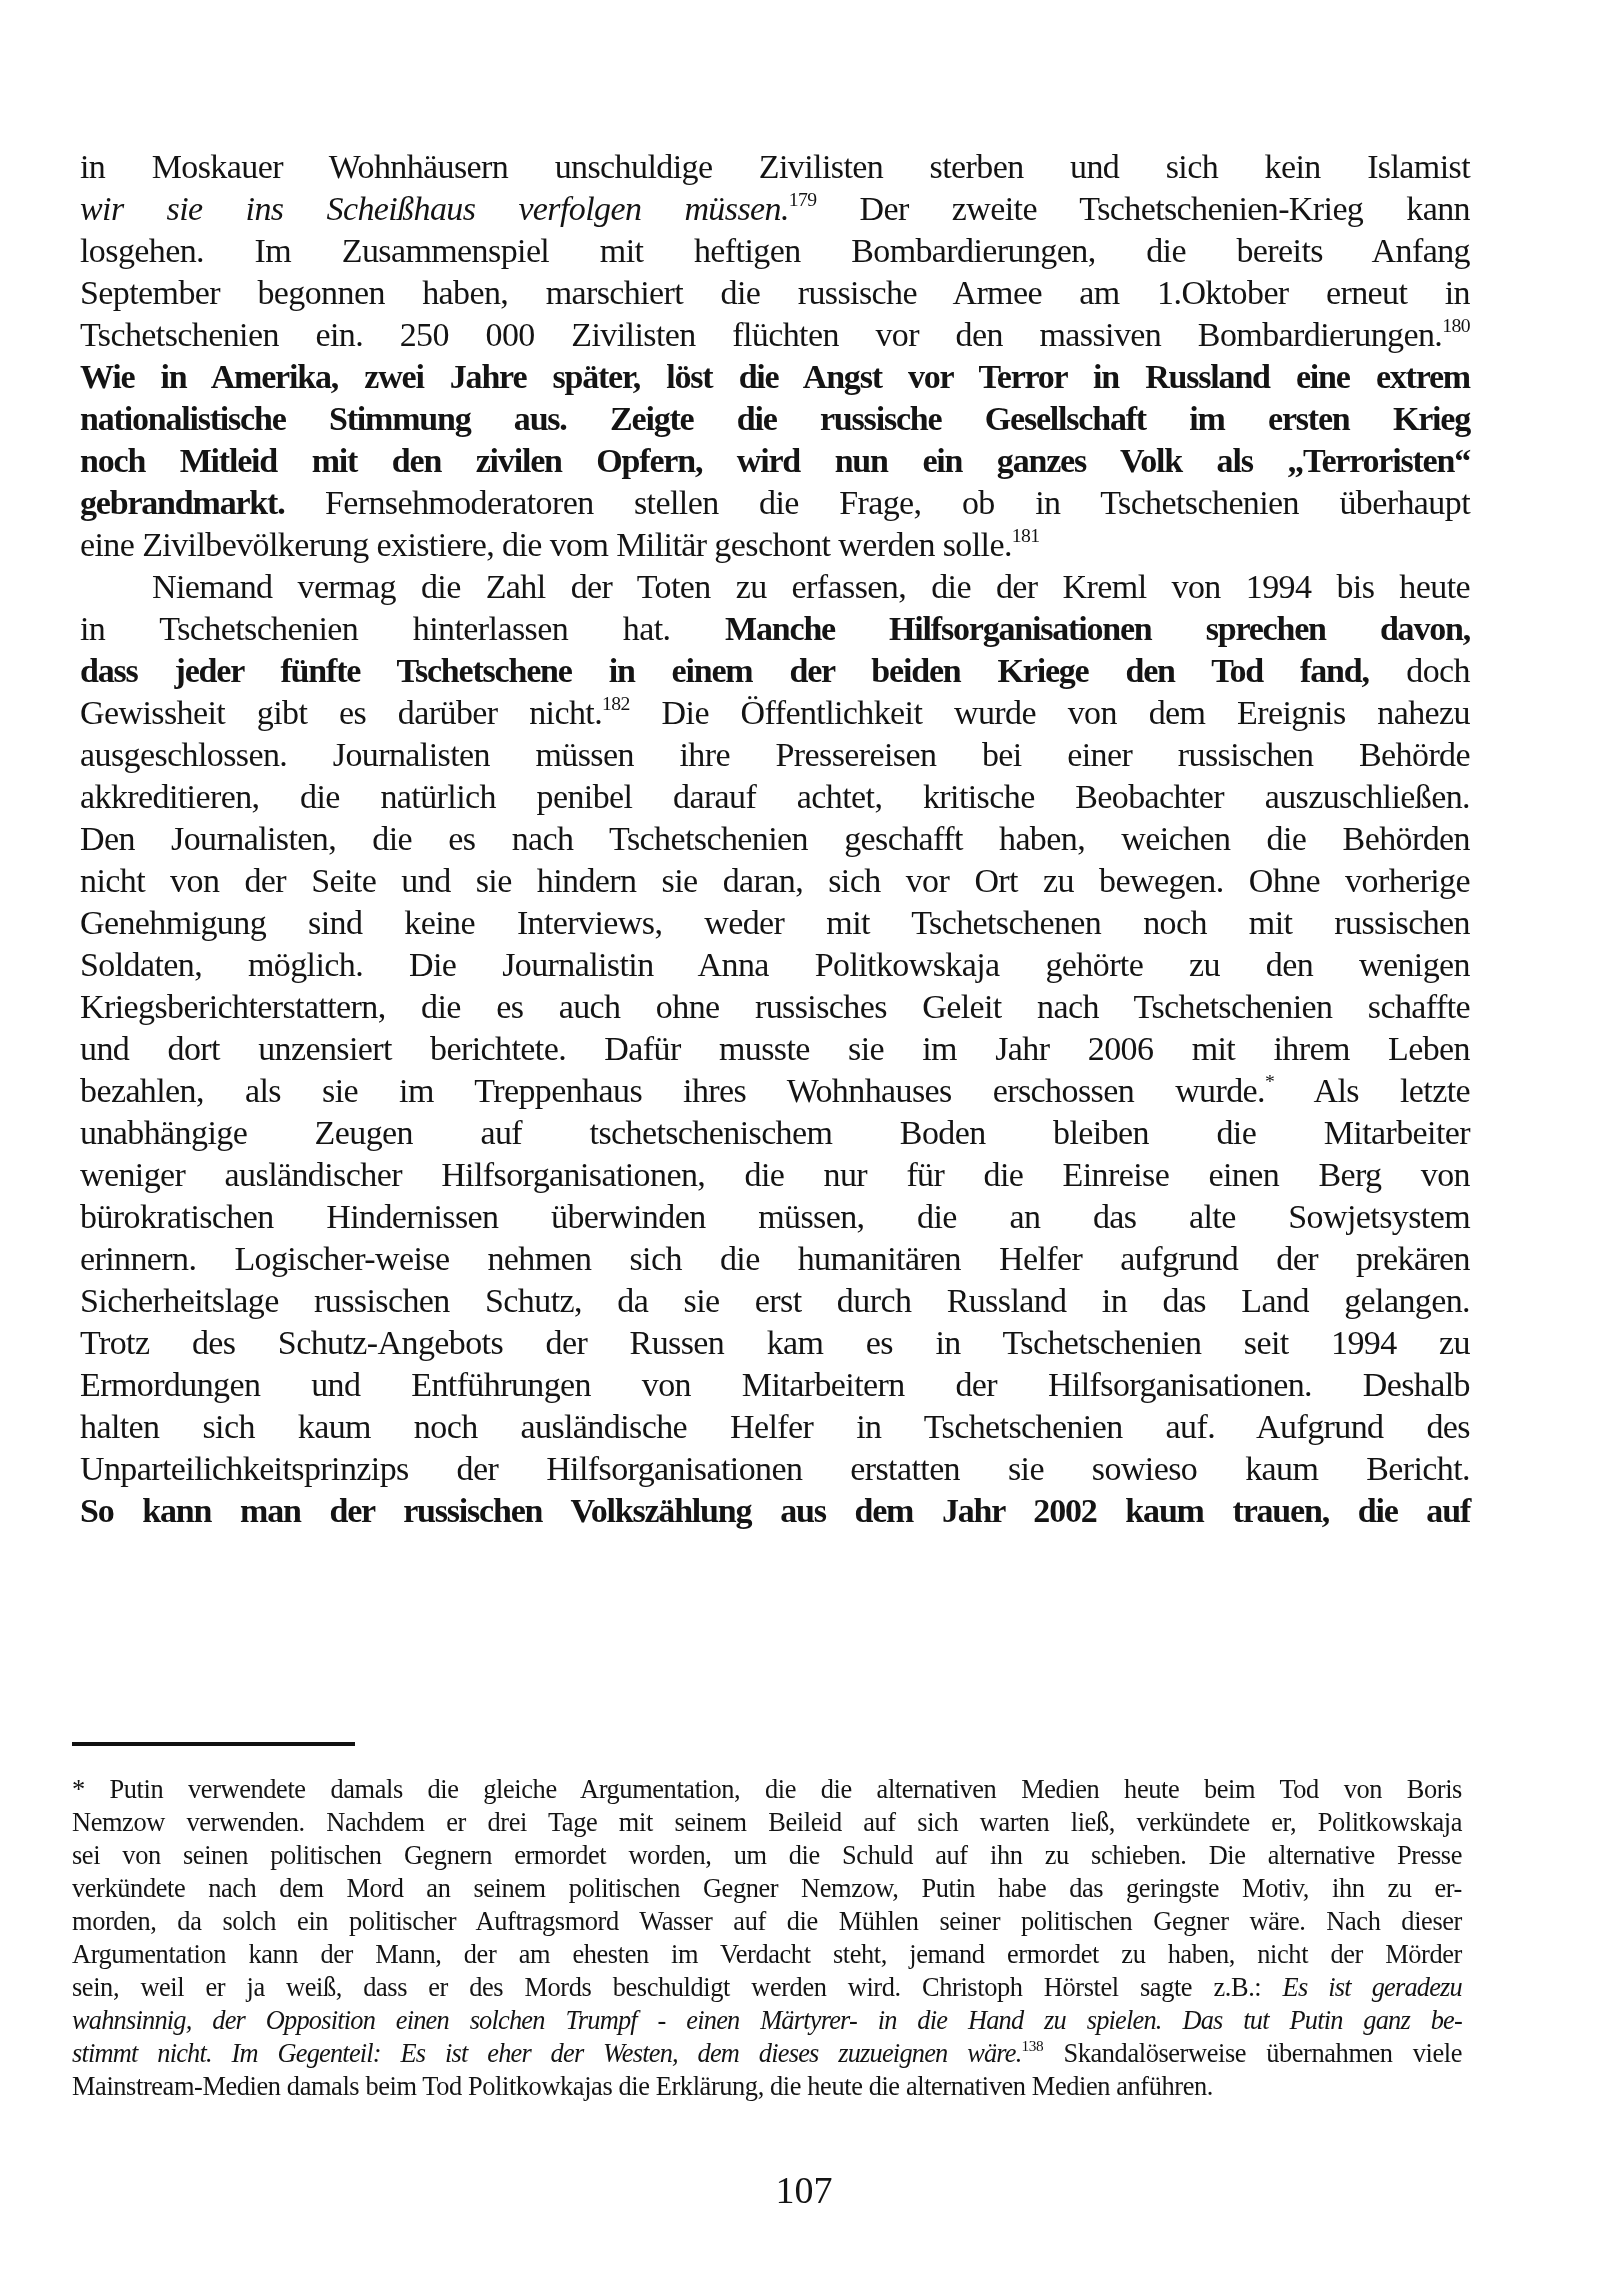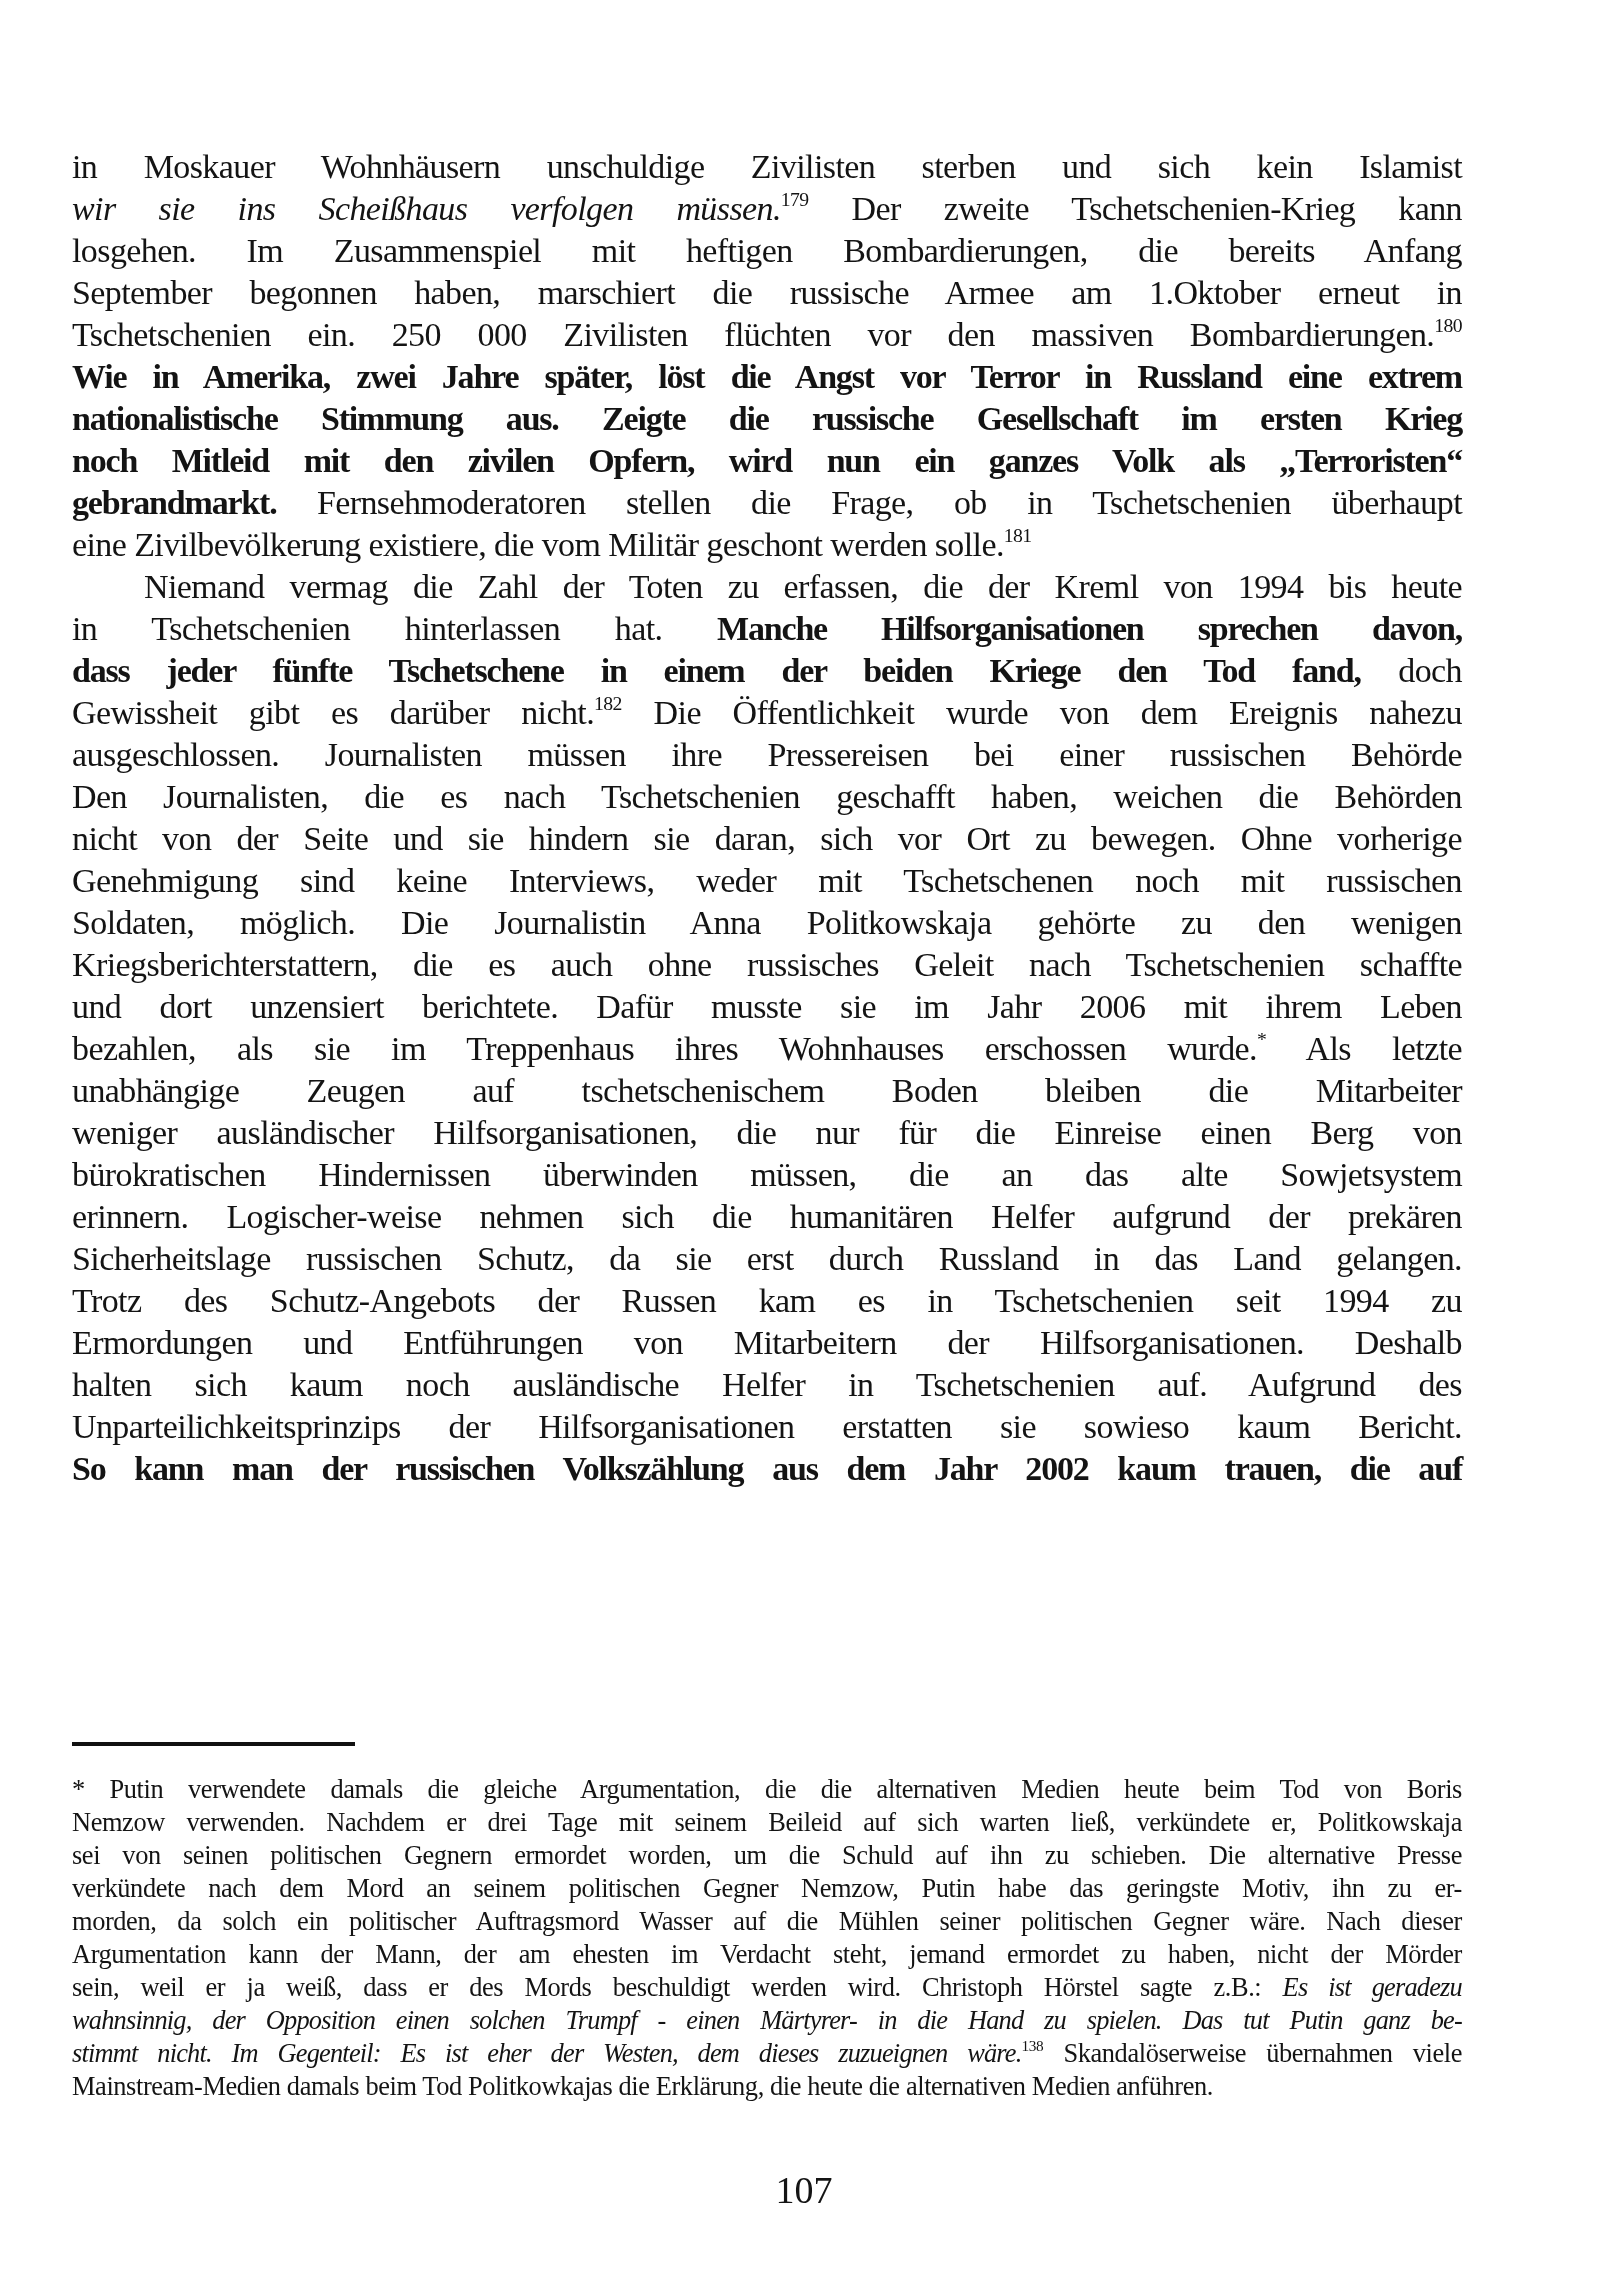--- a/index.html
+++ b/index.html
@@ -1,18 +1,18 @@
 <!DOCTYPE html>
 <html><head>
 <meta charset="utf-8">
 <style>
   html, body { margin: 0; padding: 0; background: #ffffff; }
   body { width: 1616px; height: 2289px; position: relative; overflow: hidden;
          font-family: "Liberation Serif", "DejaVu Serif", serif; color: #141414; }
-  .page { position: absolute; left: 72px; top: 146px; width: 1390px; }
+  .page { position: absolute; left: 80px; top: 146px; width: 1390px; }
   .line { display: block; font-size: 34px; line-height: 42px; height: 42px;
           text-align: justify; text-align-last: justify; white-space: nowrap;
           letter-spacing: -0.6px; word-spacing: 0; }
   .line.last { text-align-last: left; }
   .line.indent { padding-left: 72px; }
   .line .seg { white-space: pre; }
   .b { font-weight: bold; letter-spacing: -1.2px; margin-top: 8px; }
   .i { font-style: italic; }
   sup { font-size: 58%; vertical-align: 0; position: relative; top: -0.7em; line-height: 0; }
   .rule { position: absolute; left: 72px; top: 1742px; width: 283px; height: 3.8px; background: #111; }
@@ -34,20 +34,21 @@
     <div class="line"><span class="seg b">Wie in Amerika, zwei Jahre später, löst die Angst vor Terror in Russland eine extrem</span></div>
     <div class="line"><span class="seg b">nationalistische Stimmung aus. Zeigte die russische Gesellschaft im ersten Krieg</span></div>
     <div class="line"><span class="seg b">noch Mitleid mit den zivilen Opfern, wird nun ein ganzes Volk als „Terroristen“</span></div>
     <div class="line"><span class="seg b">gebrandmarkt.</span><span class="seg"> Fernsehmoderatoren stellen die Frage, ob in Tschetschenien überhaupt</span></div>
     <div class="line last"><span class="seg">eine Zivilbevölkerung existiere, die vom Militär geschont werden solle.</span><sup>181</sup></div>
     <div class="line indent"><span class="seg">Niemand vermag die Zahl der Toten zu erfassen, die der Kreml von 1994 bis heute</span></div>
     <div class="line"><span class="seg">in Tschetschenien hinterlassen hat. </span><span class="seg b">Manche Hilfsorganisationen sprechen davon,</span></div>
     <div class="line"><span class="seg b">dass jeder fünfte Tschetschene in einem der beiden Kriege den Tod fand,</span><span class="seg"> doch</span></div>
     <div class="line"><span class="seg">Gewissheit gibt es darüber nicht.</span><sup>182</sup><span class="seg"> Die Öffentlichkeit wurde von dem Ereignis nahezu</span></div>
     <div class="line"><span class="seg">ausgeschlossen. Journalisten müssen ihre Pressereisen bei einer russischen Behörde</span></div>
+    <div class="line"><span class="seg">akkreditieren, die natürlich penibel darauf achtet, kritische Beobachter auszuschließen.</span></div>
     <div class="line"><span class="seg">Den Journalisten, die es nach Tschetschenien geschafft haben, weichen die Behörden</span></div>
     <div class="line"><span class="seg">nicht von der Seite und sie hindern sie daran, sich vor Ort zu bewegen. Ohne vorherige</span></div>
     <div class="line"><span class="seg">Genehmigung sind keine Interviews, weder mit Tschetschenen noch mit russischen</span></div>
     <div class="line"><span class="seg">Soldaten, möglich. Die Journalistin Anna Politkowskaja gehörte zu den wenigen</span></div>
     <div class="line"><span class="seg">Kriegsberichterstattern, die es auch ohne russisches Geleit nach Tschetschenien schaffte</span></div>
     <div class="line"><span class="seg">und dort unzensiert berichtete. Dafür musste sie im Jahr 2006 mit ihrem Leben</span></div>
     <div class="line"><span class="seg">bezahlen, als sie im Treppenhaus ihres Wohnhauses erschossen wurde.</span><sup>*</sup><span class="seg"> Als letzte</span></div>
     <div class="line"><span class="seg">unabhängige Zeugen auf tschetschenischem Boden bleiben die Mitarbeiter</span></div>
     <div class="line"><span class="seg">weniger ausländischer Hilfsorganisationen, die nur für die Einreise einen Berg von</span></div>
     <div class="line"><span class="seg">bürokratischen Hindernissen überwinden müssen, die an das alte Sowjetsystem</span></div>

